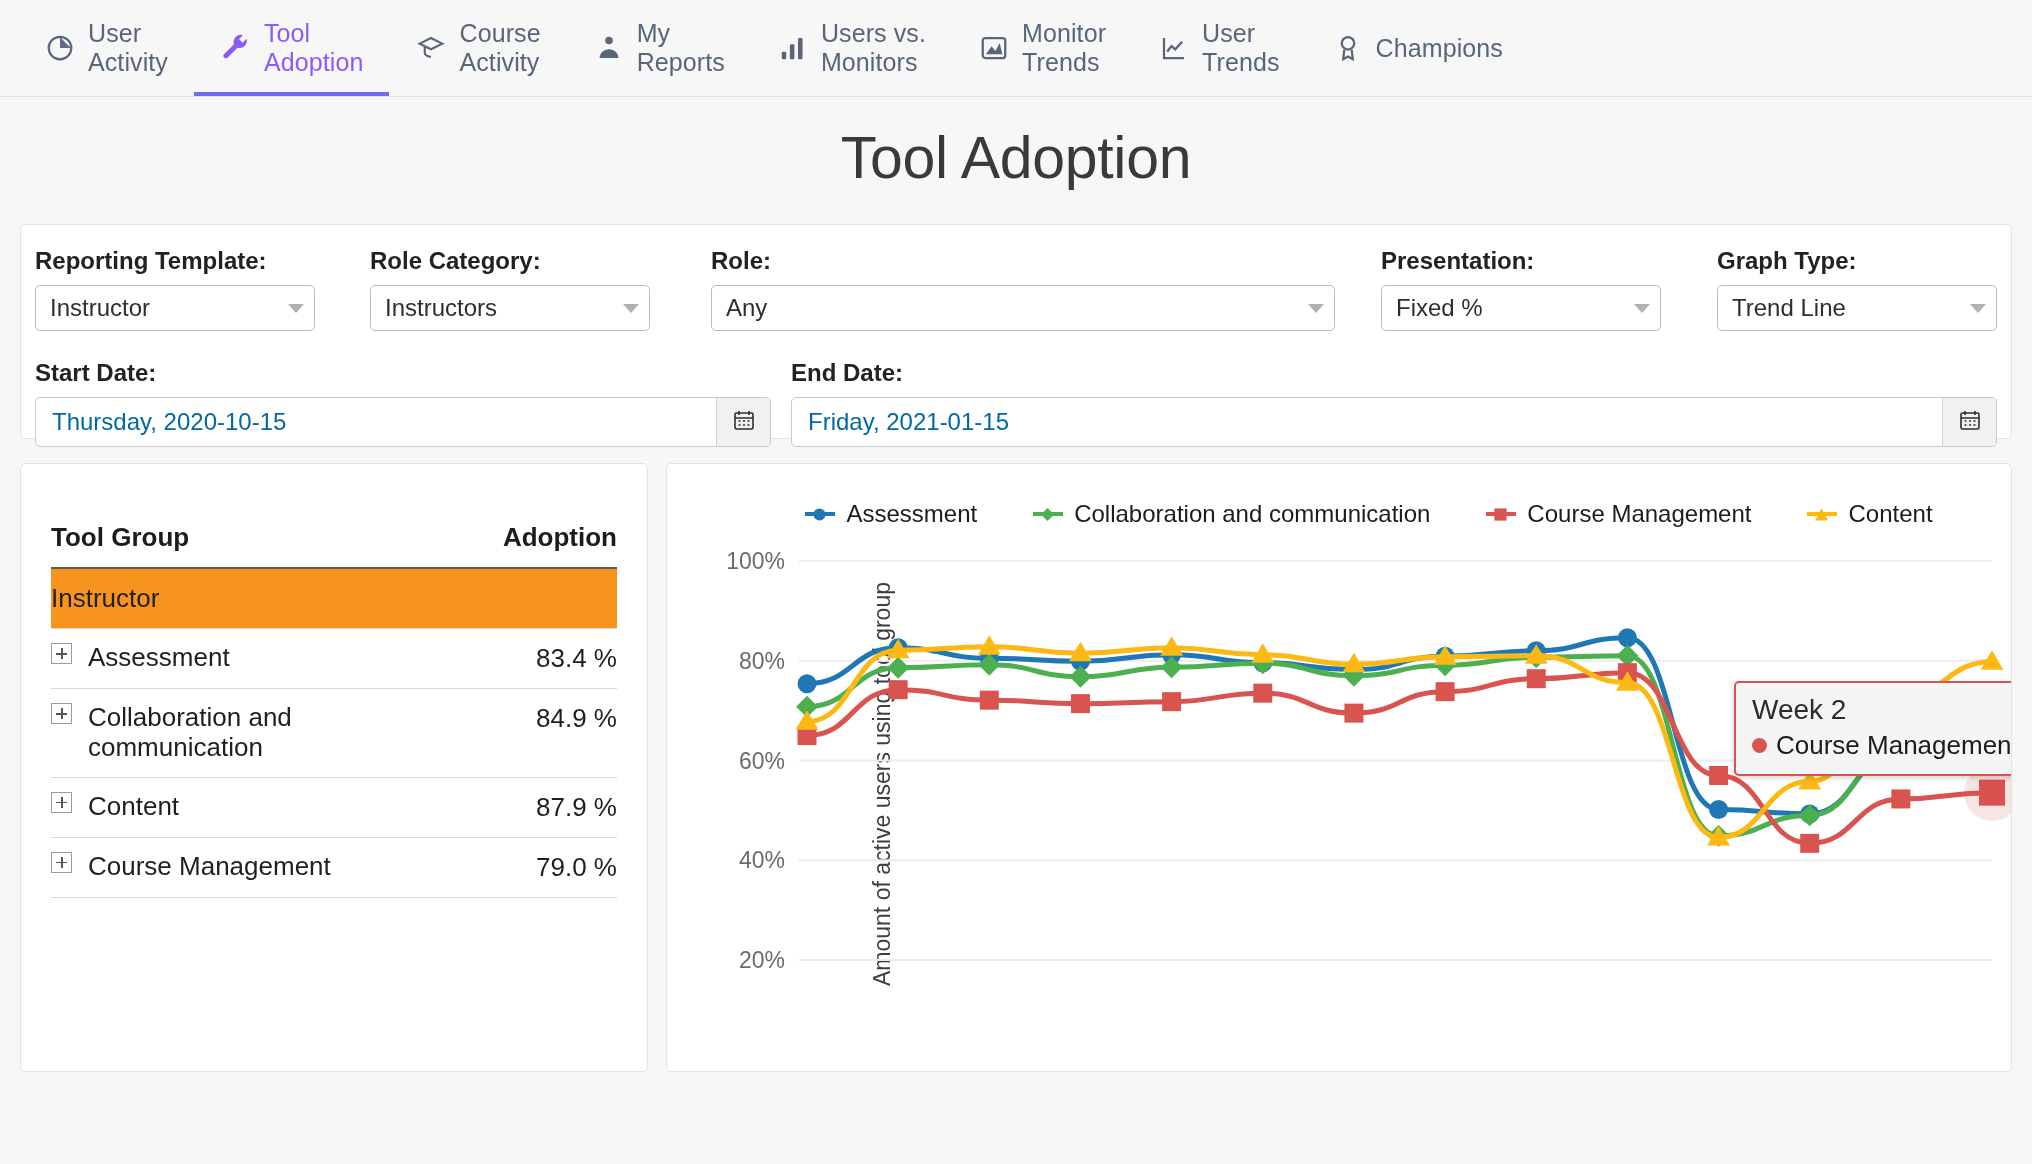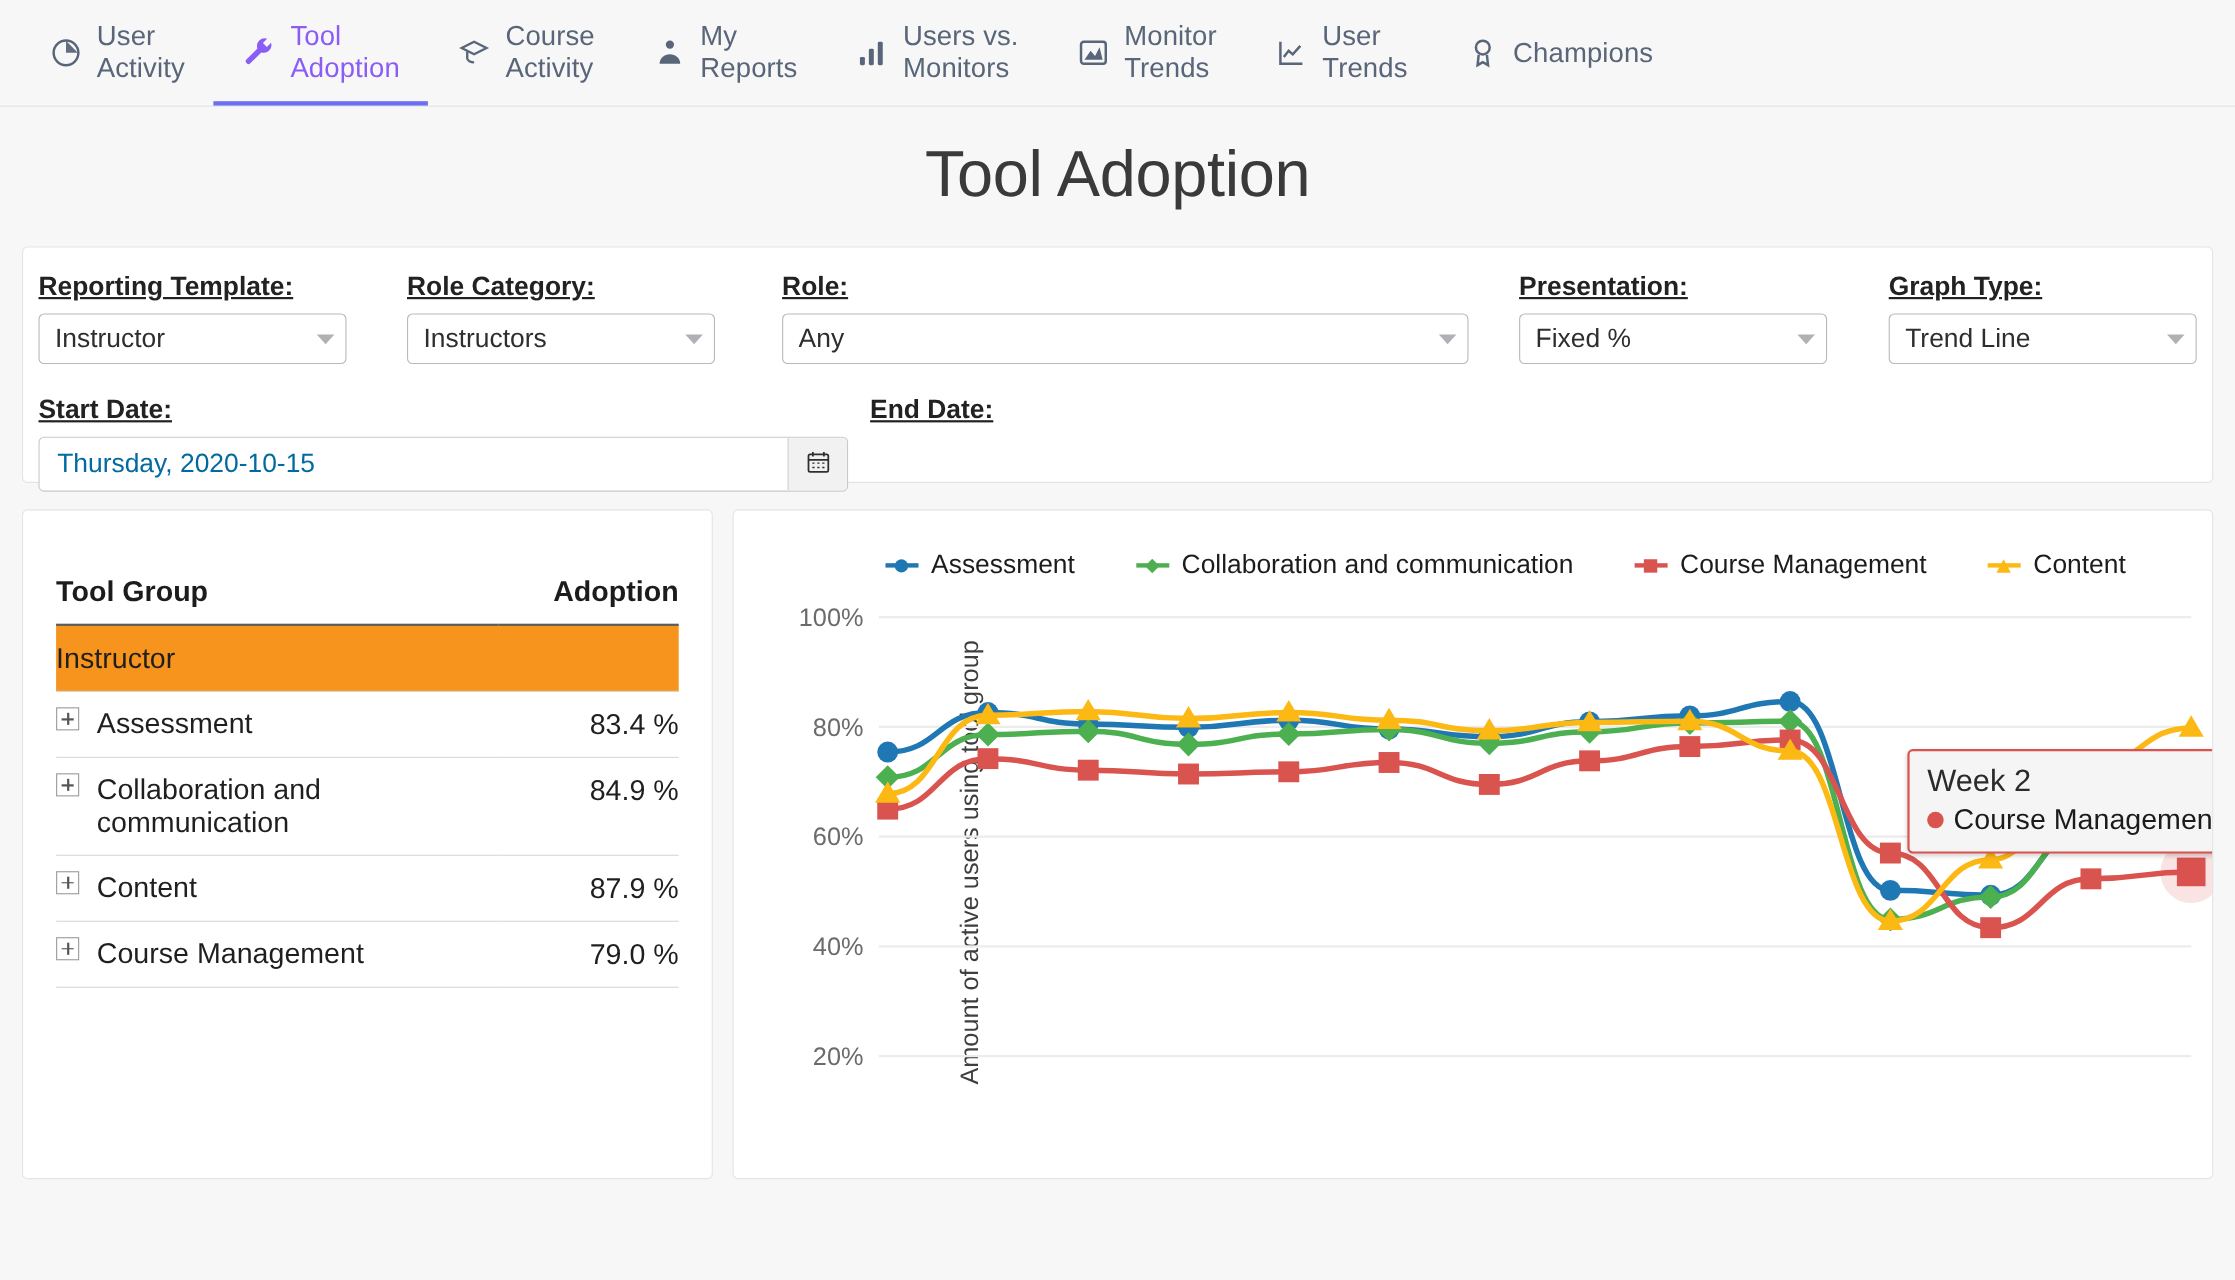--- a/index.html
+++ b/index.html
@@ -92,21 +92,21 @@
   }
   .fselect .val { flex: 1; overflow: hidden; white-space: nowrap; }
   .caret {
     width: 0; height: 0;
     border-left: 8px solid transparent;
     border-right: 8px solid transparent;
     border-top: 9px solid #b1b1b5;
     margin-left: 8px;
   }
   .fgroup { position: absolute; }
-  .fgroup .flabel { margin-bottom: 10px; text-decoration: underline; }
+  .fgroup .flabel { margin-bottom: 10px; }
 
   .dateinput {
     height: 50px;
     border: 1px solid #c9c9cd;
     border-radius: 5px;
     background: #fff;
     display: flex;
     align-items: stretch;
     overflow: hidden;
   }
@@ -398,20 +398,32 @@
               <path d="M3 10h18M7 3v4M17 3v4"></path>
               <path d="M6.5 13h2M11 13h2M15.5 13h2M6.5 17h2M11 17h2M15.5 17h2" stroke-width="1.3"></path>
             </svg>
         </span>
       </div>
     </div>
   </div>
 
   <div class="fgroup" style="left:770px; top:134px; width:1206px;">
     <div class="flabel">End Date:</div>
+    <div class="dateinput">
+      <div class="dval">Friday, 2021-01-15</div>
+      <div class="cal-btn">
+        <span>
+          <svg viewBox="0 0 24 24" fill="none" stroke="#2f2f2f" stroke-width="1.6">
+              <rect x="3" y="5" width="18" height="16" rx="1.5"></rect>
+              <path d="M3 10h18M7 3v4M17 3v4"></path>
+              <path d="M6.5 13h2M11 13h2M15.5 13h2M6.5 17h2M11 17h2M15.5 17h2" stroke-width="1.3"></path>
+            </svg>
+        </span>
+      </div>
+    </div>
   </div>
 </div>
 
 <div class="bottom">
 
   <div class="card table-card">
     <table class="tbl">
       <thead>
         <tr>
           <th class="c1">Tool Group</th>

